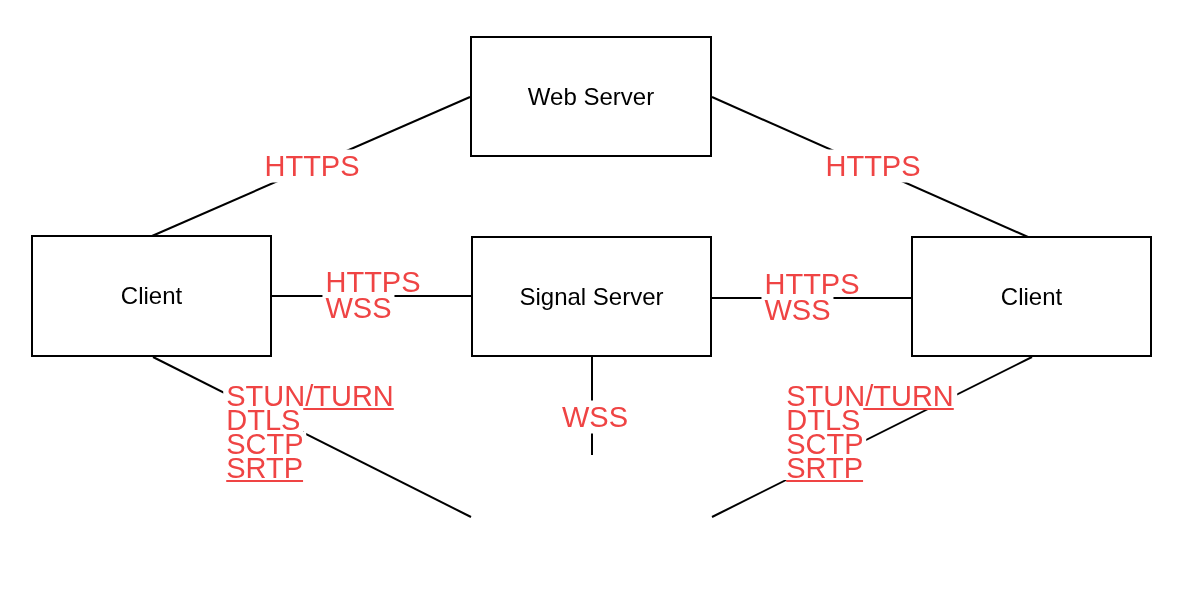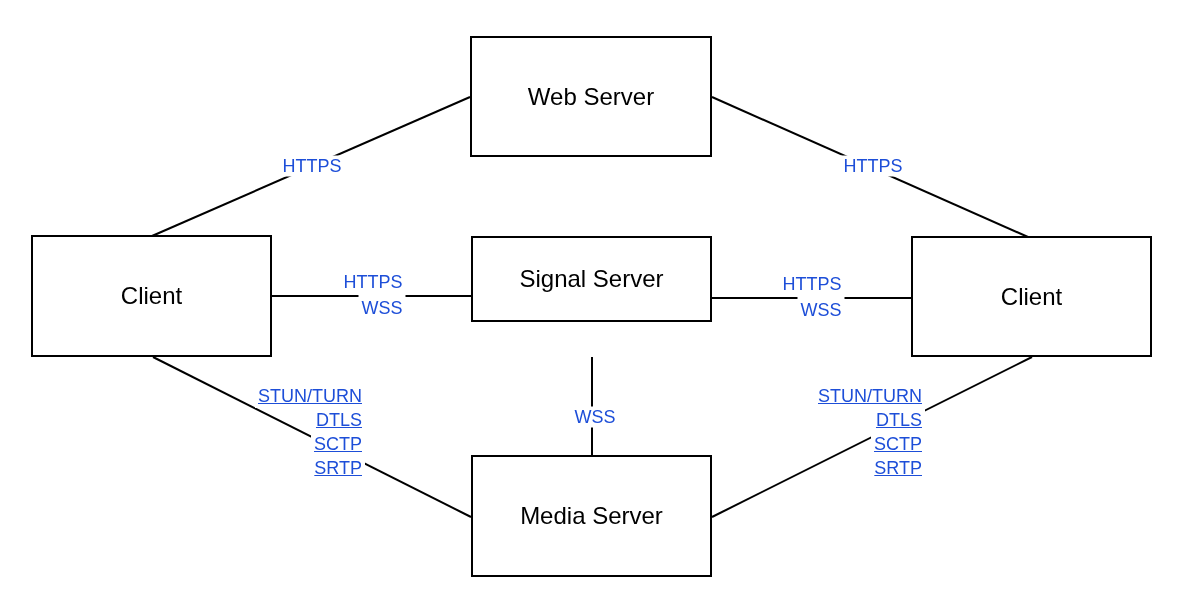--- a/index.html
+++ b/index.html
@@ -34,23 +34,23 @@
   .node-label {
     font-size: 24px;
     color: #000000;
     white-space: nowrap;
   }
   .edge-label {
     position: absolute;
     transform: translate(-50%, -50%);
     display: flex;
     flex-direction: column;
-    align-items: flex-end;
-    font-size: 18px;
-    color: #1d4ed8;
+    align-items: flex-start;
+    font-size: 29px;
+    color: #ef4444;
   }
   .edge-label .label-line {
     display: inline-block;
     background: #ffffff;
     padding: 0 3px;
     white-space: nowrap;
     text-align: center;
   }
   .lh26 .label-line { line-height: 26px; }
   .lh24 .label-line { line-height: 24px; text-decoration: underline; }
@@ -71,31 +71,28 @@
   </svg>
 
   <div class="node" style="left:470px; top:36px; width:242px; height:121px;">
     <span class="node-label">Web Server</span>
   </div>
 
   <div class="node" style="left:31px; top:235px; width:241px; height:122px;">
     <span class="node-label">Client</span>
   </div>
 
-  <div class="node" style="left:471px; top:236px; width:241px; height:86px;">
+  <div class="node" style="left:471px; top:236px; width:241px; height:121px;">
     <span class="node-label">Signal Server</span>
   </div>
 
   <div class="node" style="left:911px; top:236px; width:241px; height:121px;">
     <span class="node-label">Client</span>
   </div>
 
-  <div class="node" style="left:471px; top:455px; width:241px; height:122px;">
-    <span class="node-label">Media Server</span>
-  </div>
 
   <div class="edge-label" style="left:312px; top:166px;">
     <span class="label-line">HTTPS</span>
   </div>
 
   <div class="edge-label" style="left:873px; top:166px;">
     <span class="label-line">HTTPS</span>
   </div>
 
   <div class="edge-label lh26" style="left:373px; top:295px;">

